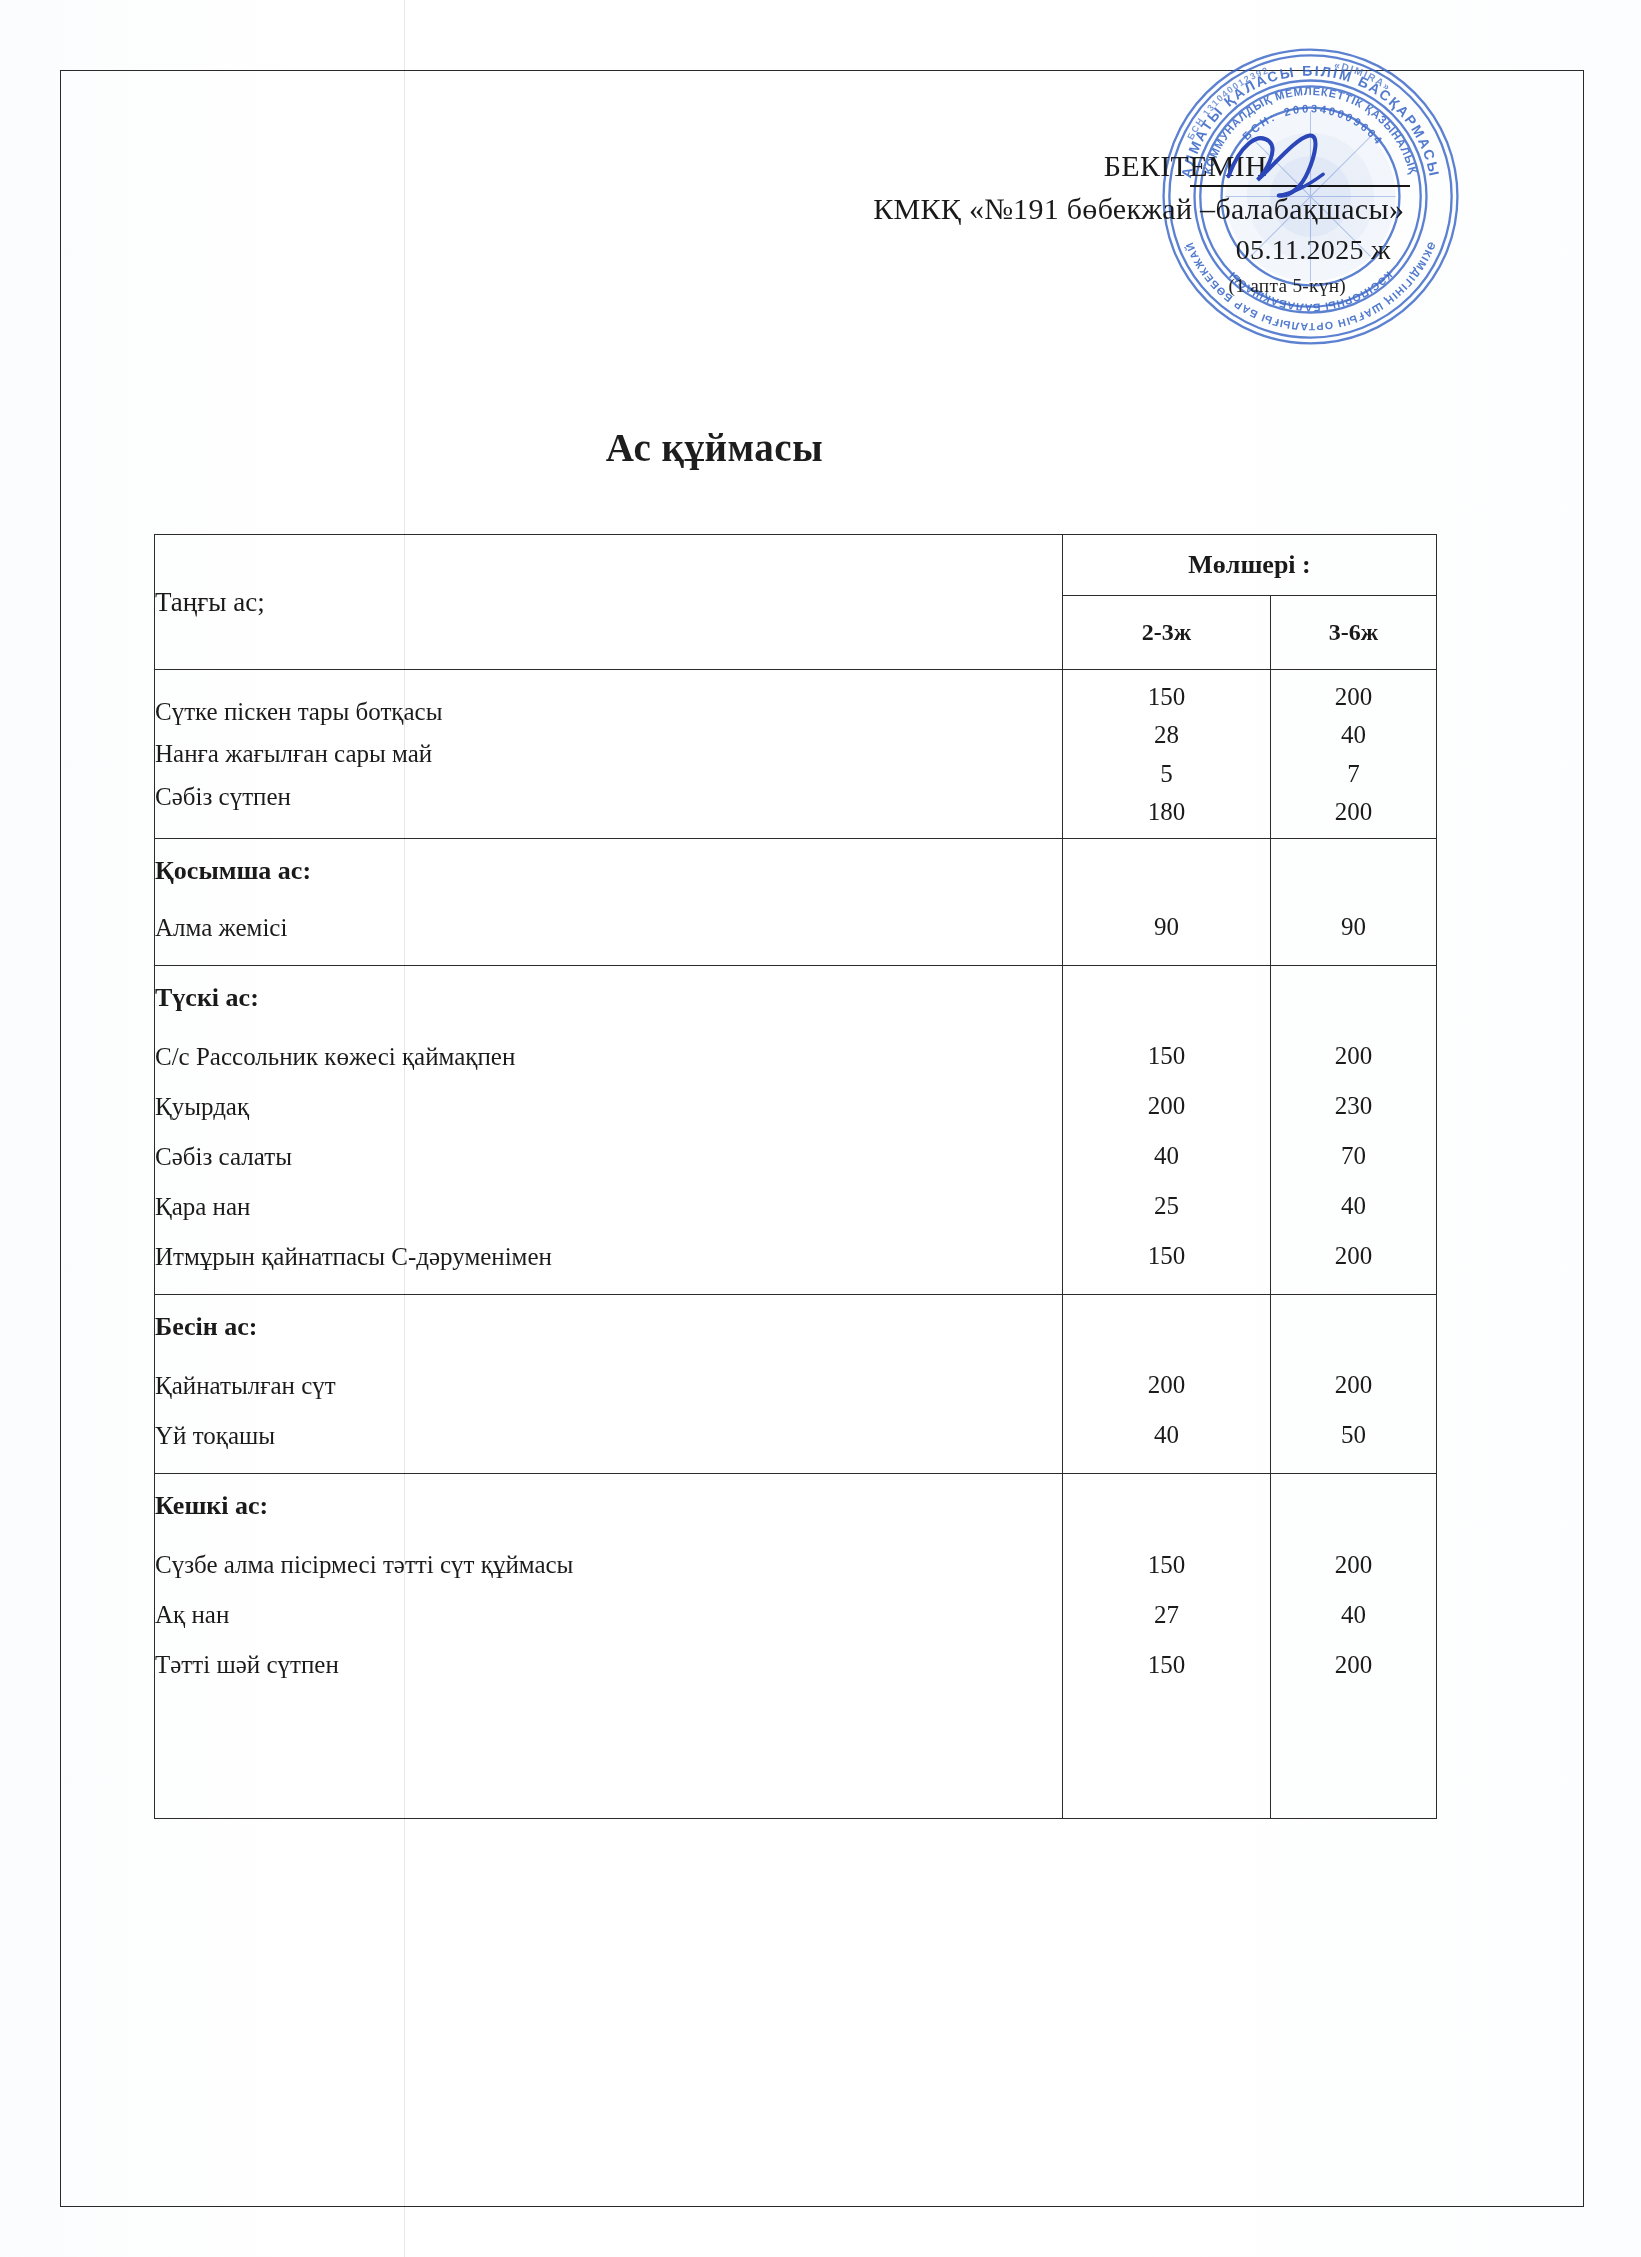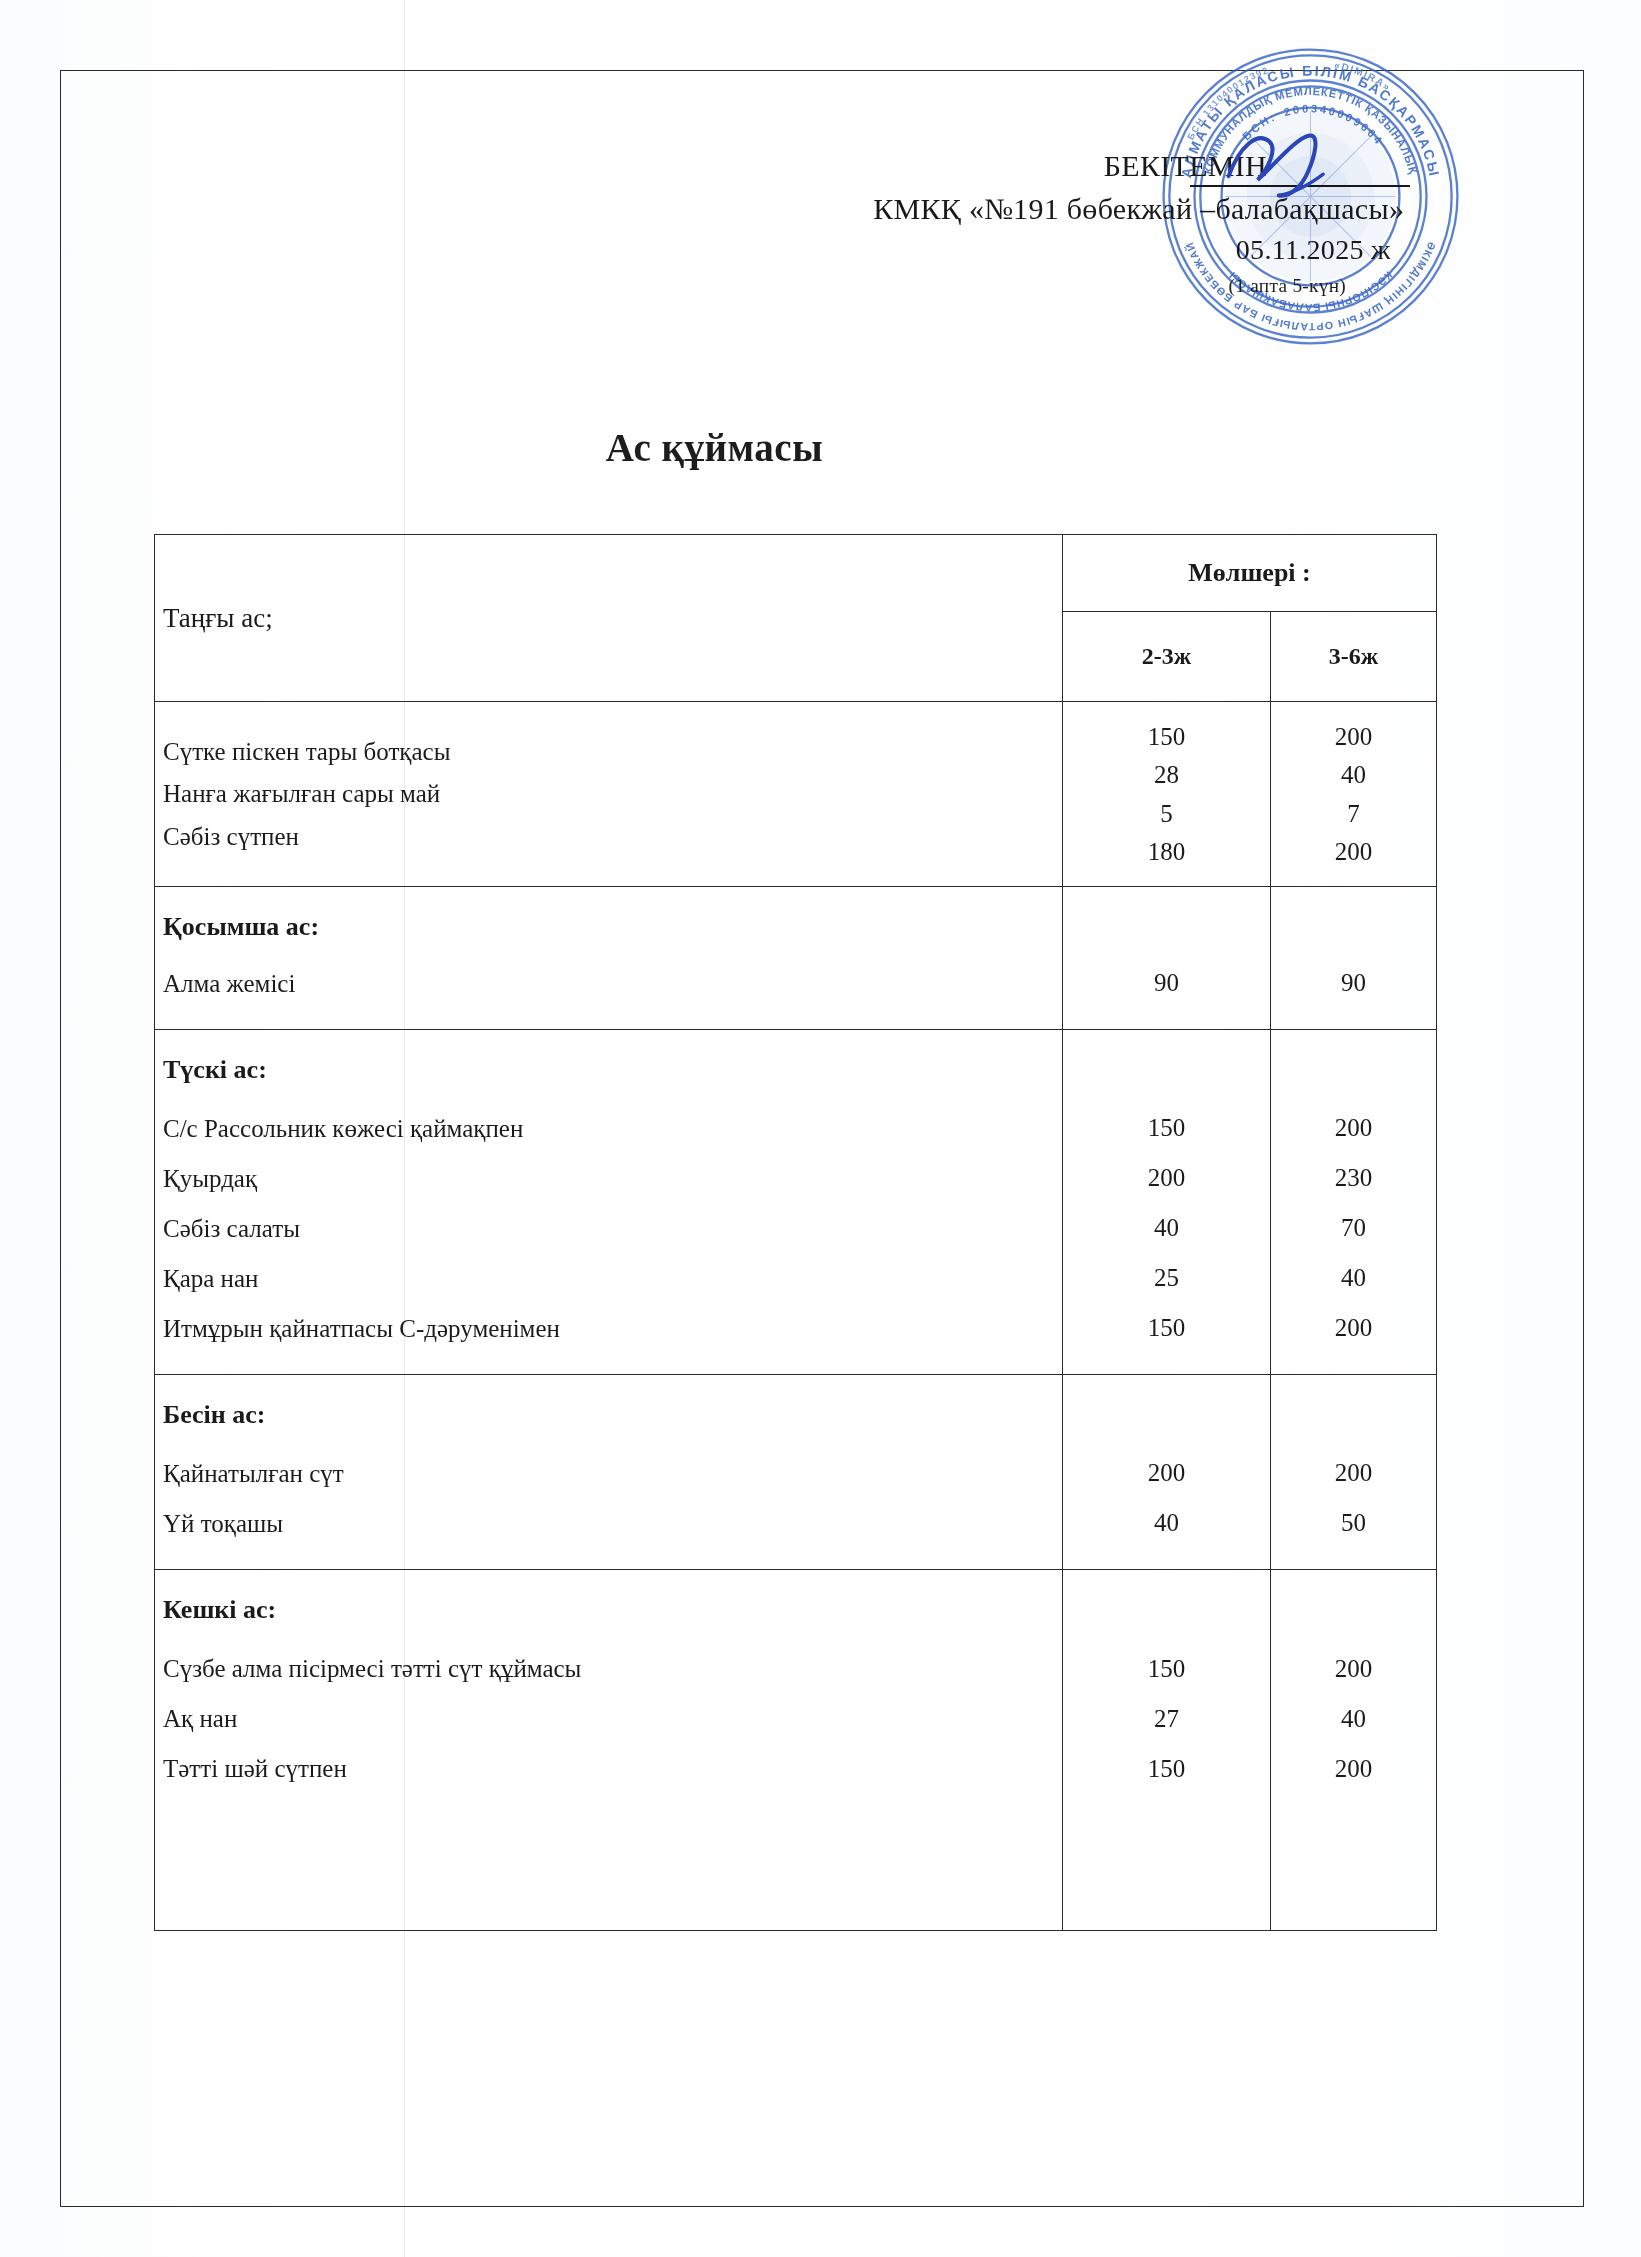--- a/index.html
+++ b/index.html
@@ -104,21 +104,21 @@
     position:absolute;
     left:154px;top:534px;
     width:1281px;
     border-collapse:collapse;
     table-layout:fixed;
     background:transparent;
   }
   .menu-table td,.menu-table th{
     border:1.5px solid #2b2b2b;
     vertical-align:middle;
-    padding:8px;
+    padding:0;
     background:transparent;
   }
   col.c-name{width:908px;}
   col.c-a{width:208px;}
   col.c-b{width:166px;}
 
   
   .th-meal{
     text-align:left;
     font-size:27px;

